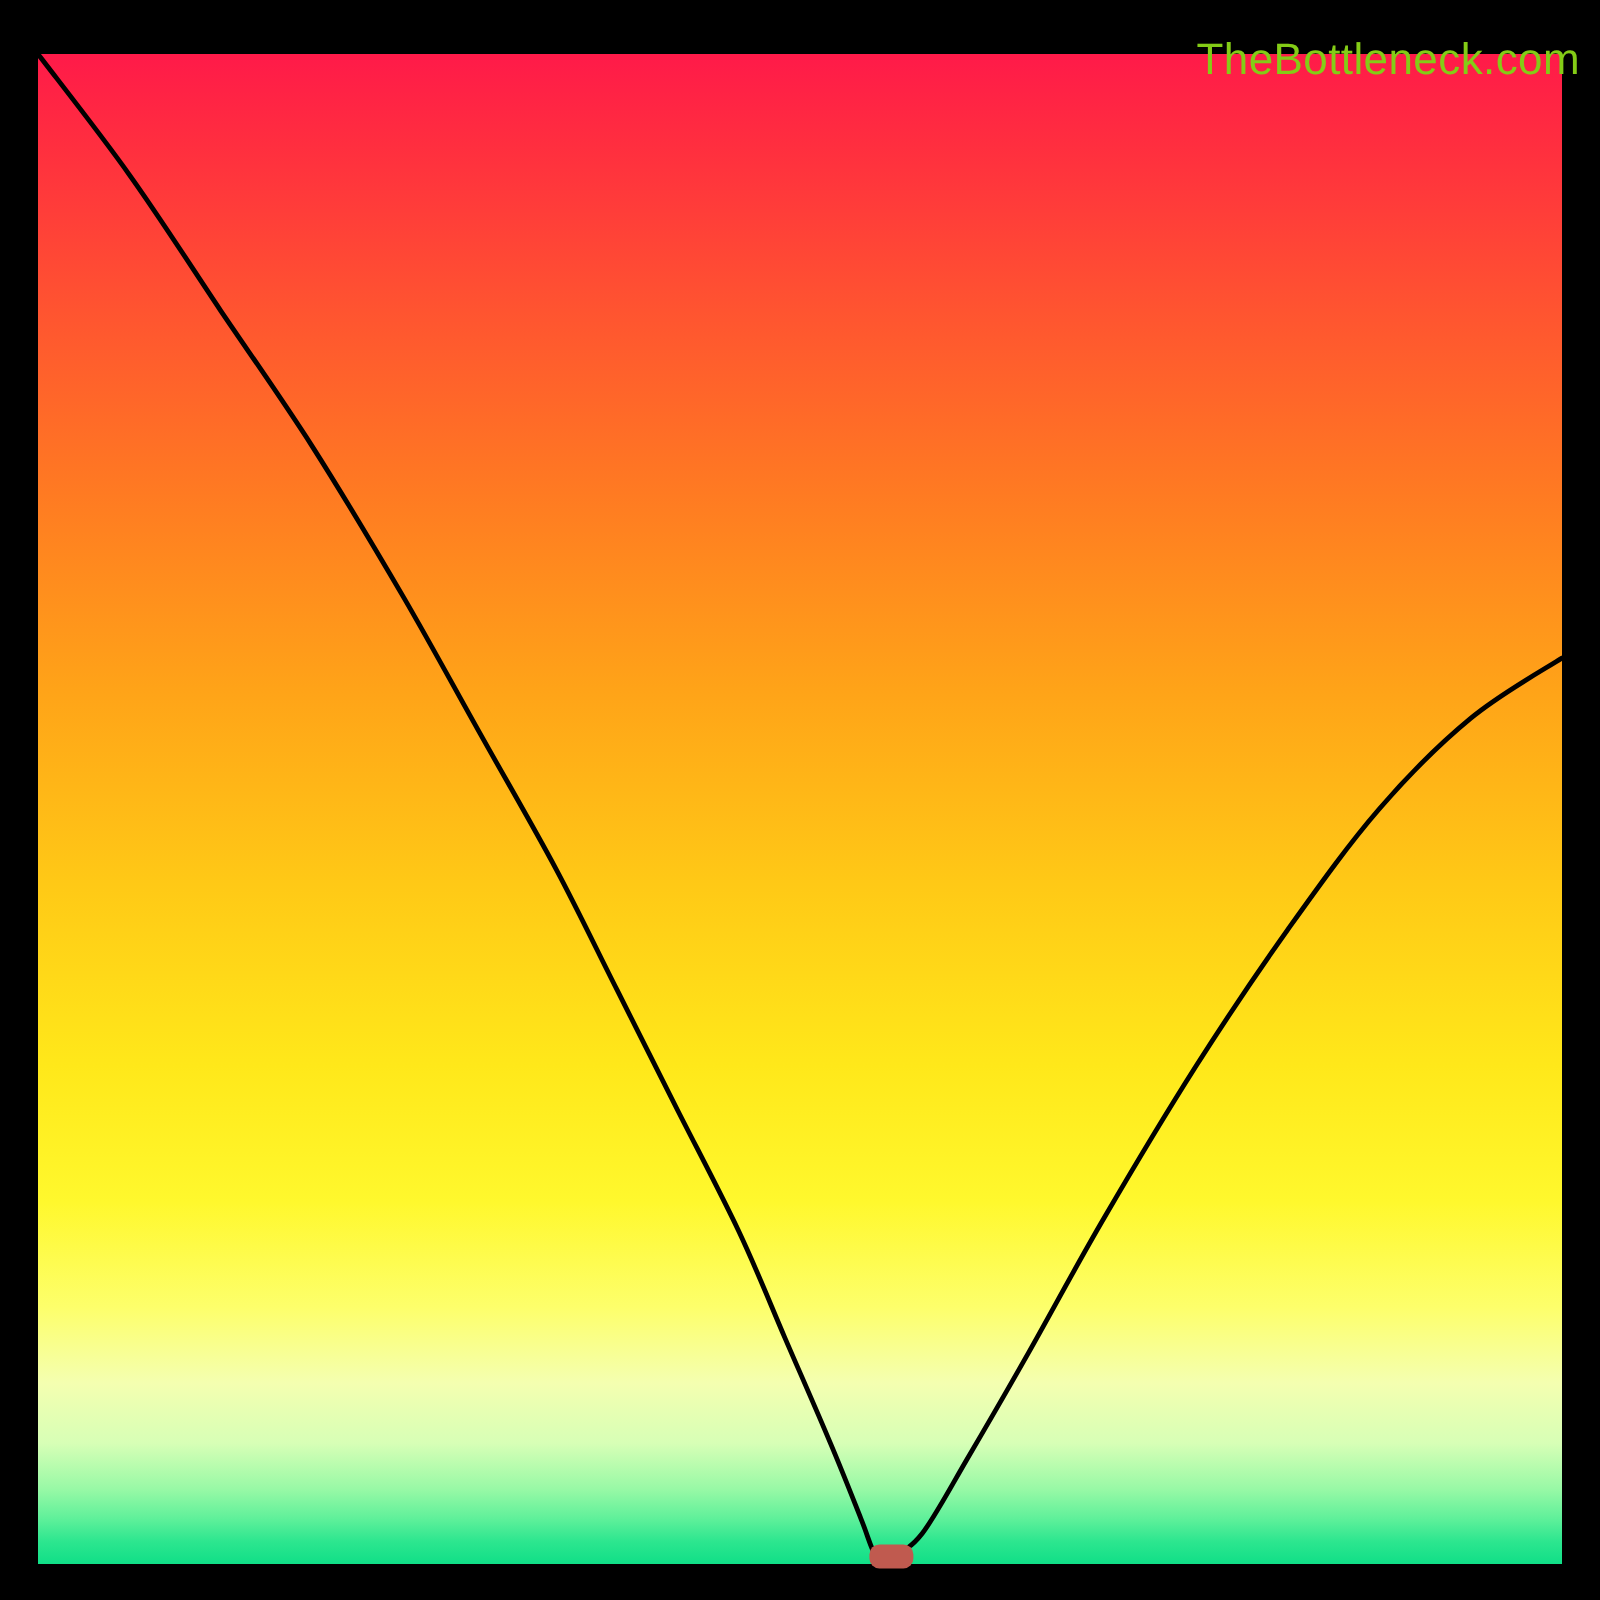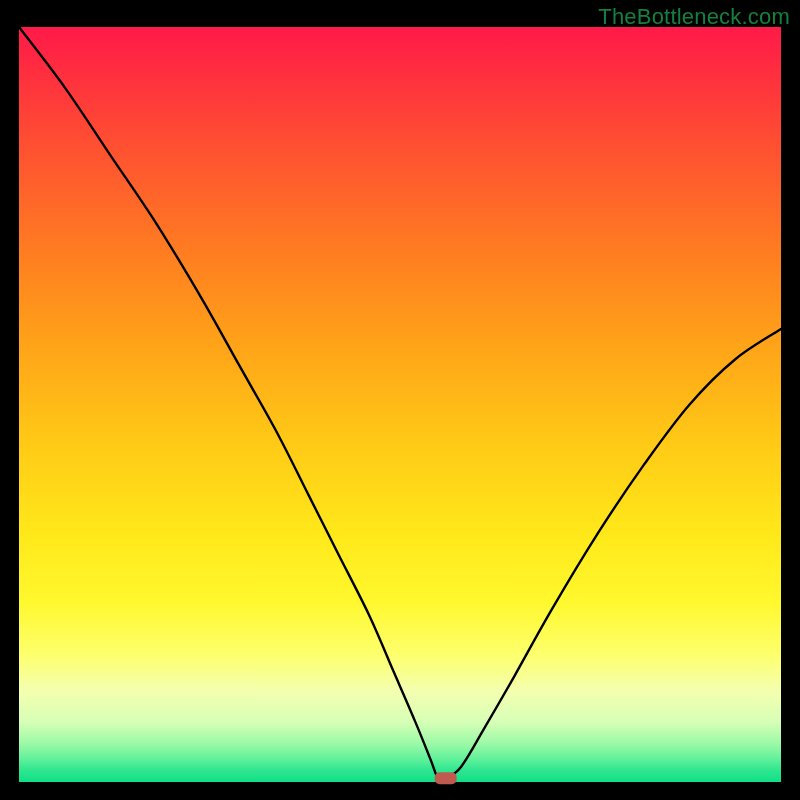--- a/index.html
+++ b/index.html
@@ -12,23 +12,23 @@
     font-family: Arial, Helvetica, sans-serif;
   }
   .frame {
     position: relative;
     width: 800px;
     height: 800px;
     background: #000;
   }
   .watermark {
     position: absolute;
-    top: 4px;
+    top: 17px;
     right: 10px;
-    color: #15803d;
+    color: #84cc16;
     font-size: 22px;
     font-weight: 400;
     letter-spacing: 0.2px;
     z-index: 10;
     user-select: none;
   }
   .plot-area {
     
     position: absolute;
     left: 19px;

